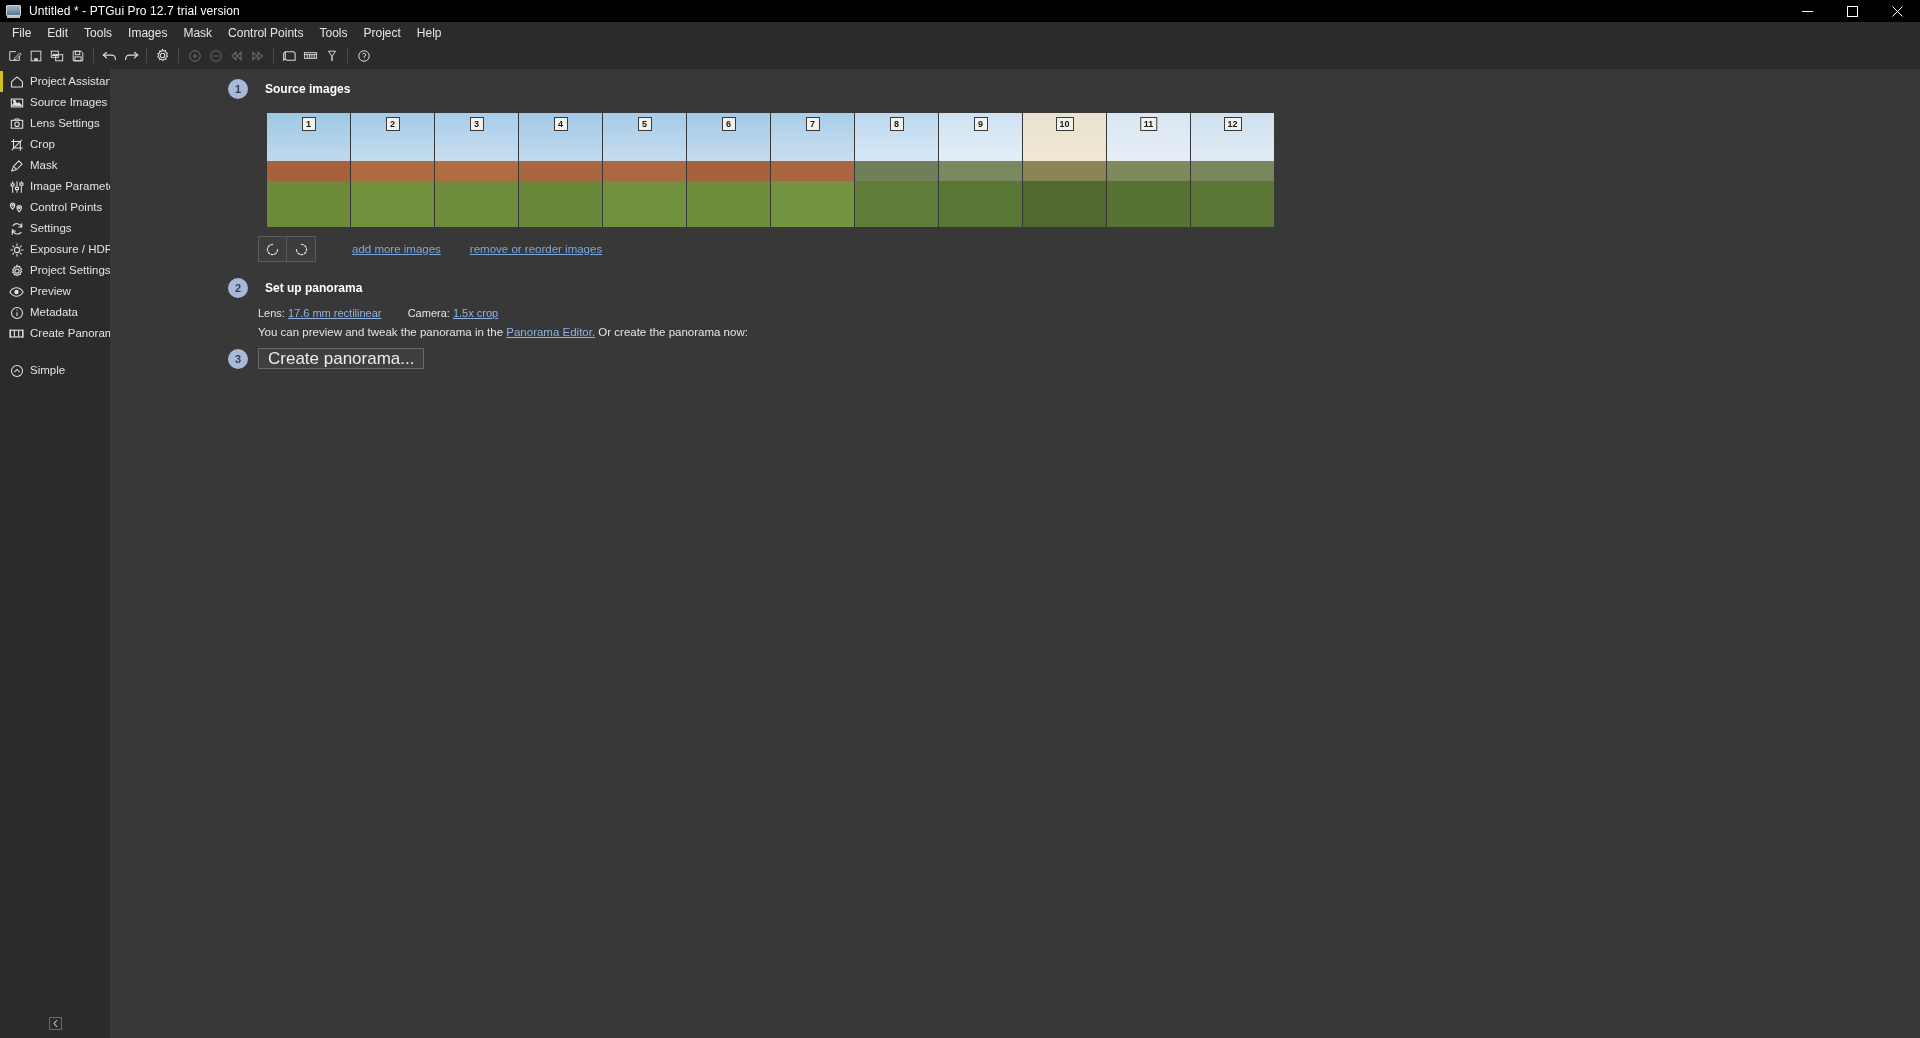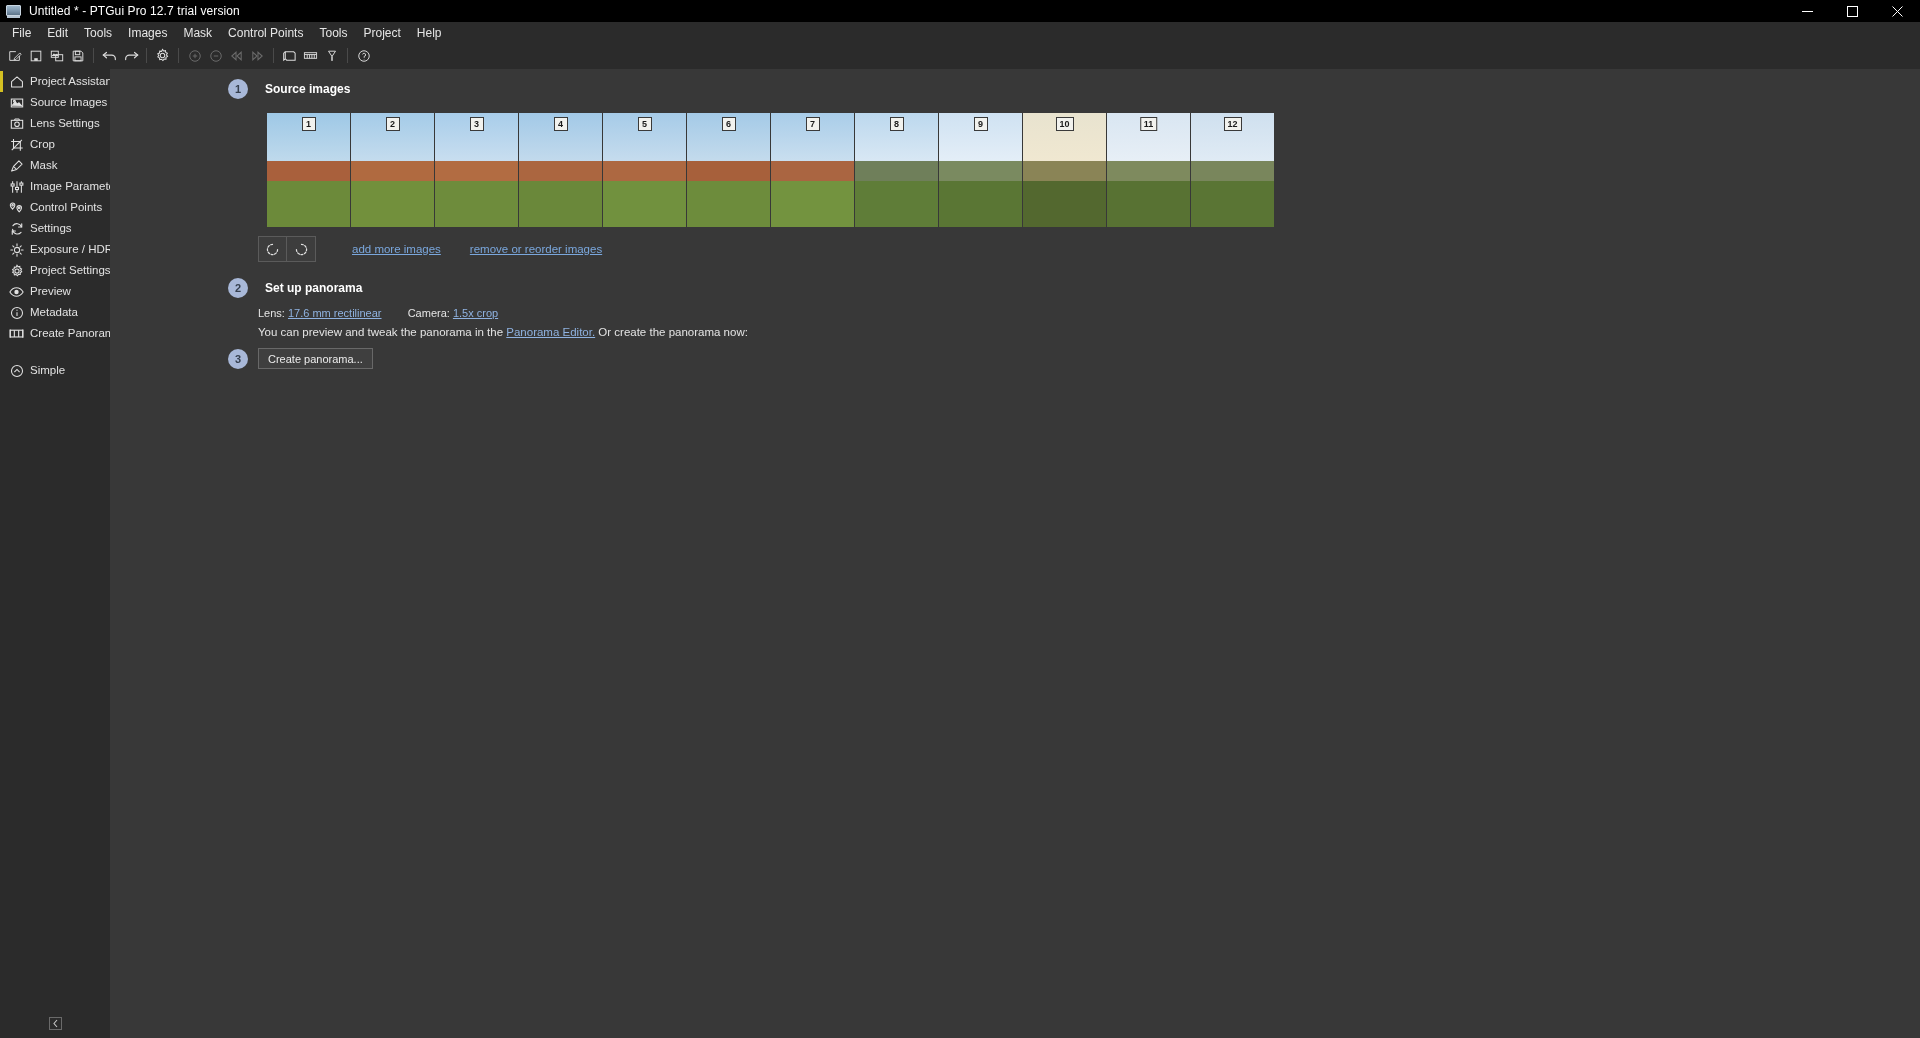--- a/index.html
+++ b/index.html
@@ -177,21 +177,21 @@
     position: absolute; left: 148px; top: 257px;
     font-size: 11.5px; color: #e4e4e4; white-space: nowrap;
   }
   .inline-link { color: #8fb2e0; text-decoration: underline; }
 
   #step3 { position: absolute; left: 118px; top: 280px; }
   #createbtn {
     position: absolute; left: 148px; top: 279px;
     min-width: 94px; height: 21px; padding: 8px 9px;
     background: #3f3f3f; border: 1px solid #686868;
-    color: #ececec; font-size: 11px;
+    color: #ececec; font-size: 17px;
     display: flex; align-items: center; justify-content: center;
     font-family: "Liberation Sans", sans-serif;
   }
 </style>
 </head>
 <body>
 
 <div class="titlebar">
   <span class="titlebar-icon">
     <span class="mon"></span>

